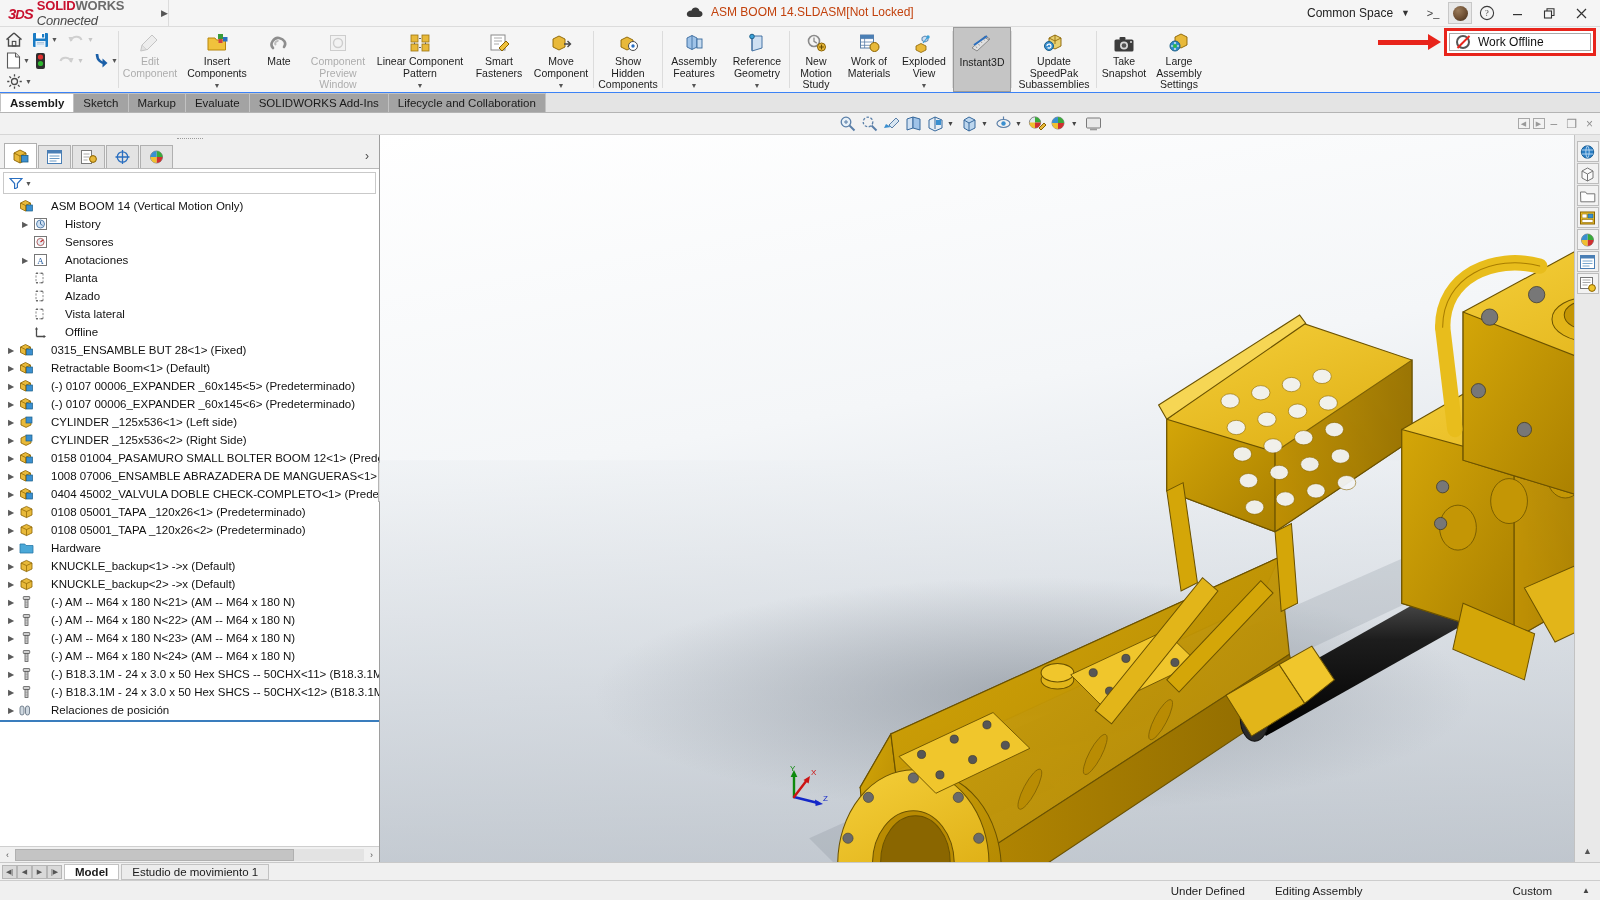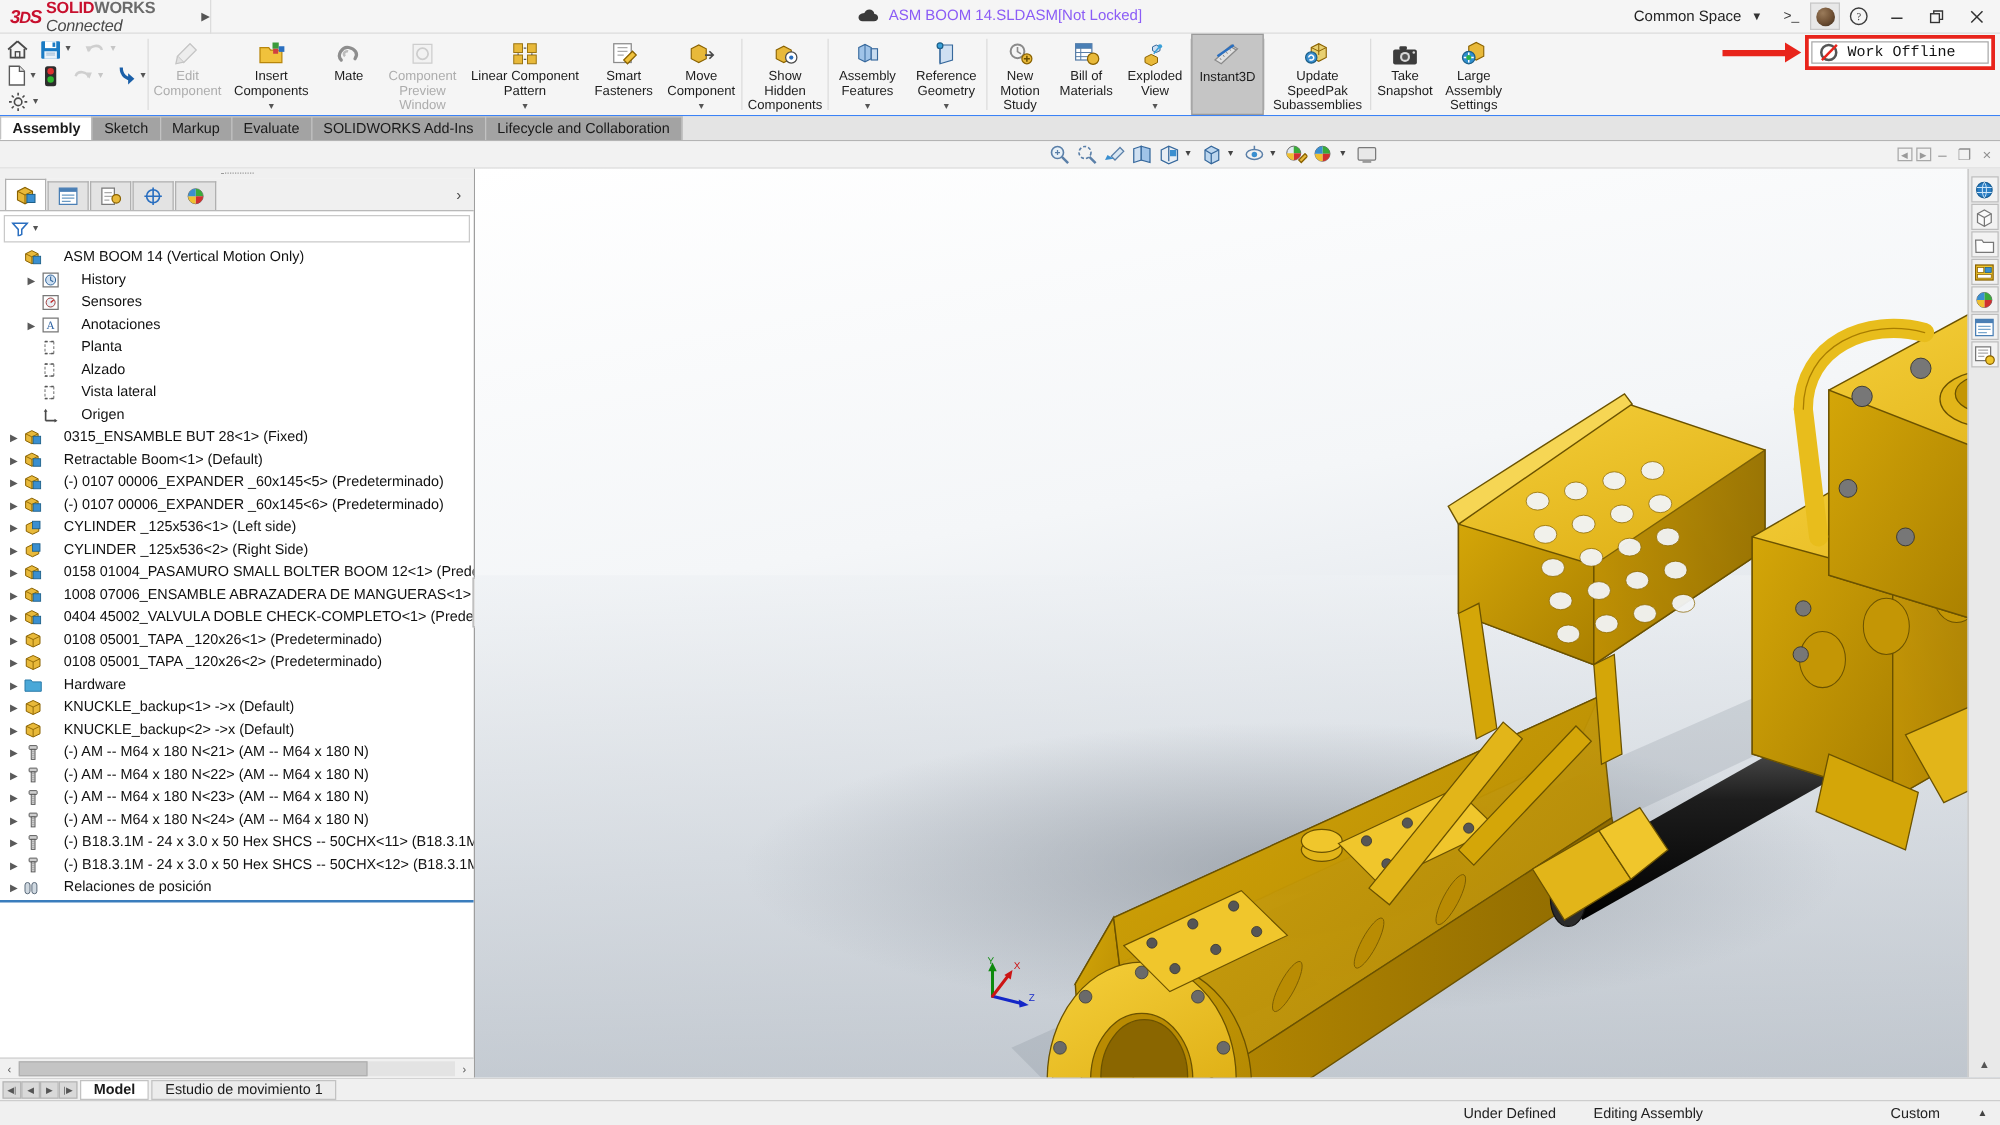--- a/index.html
+++ b/index.html
@@ -19,42 +19,42 @@
     display:flex; align-items:center; position:relative; flex:0 0 27px;
   }
   .brandwrap { display:flex; align-items:center; padding-left:8px; width:168px; height:100%; }
   .ds-logo { font-size:15px; font-weight:bold; color:#c8102e; font-style:italic; letter-spacing:-1px; margin-right:4px; }
   .brandtxt { font-size:13px; letter-spacing:-0.2px; }
   .brandtxt b { font-weight:bold; color:#c8102e; }
   .brandtxt .w { font-weight:bold; color:#6b6b6b; }
   .brandtxt .c { font-style:italic; color:#4a4a4a; font-weight:normal; }
   .brand-arrow { color:#555; font-size:9px; margin-left:10px; }
   .title-sep { width:1px; height:27px; background:#dcdcdc; }
-  .doc-title { position:absolute; left:0; right:0; text-align:center; font-size:12px; color:#8b5cf6; pointer-events:none; }
+  .doc-title { position:absolute; left:0; right:0; text-align:center; font-size:12px; color:#c2410c; pointer-events:none; }
   .doc-title .cloud { display:inline-block; vertical-align:-2px; margin-right:5px; }
   .title-right { margin-left:auto; display:flex; align-items:center; height:100%; padding-right:4px; gap:2px; }
   .common-space { font-size:12px; color:#222; padding:0 4px; }
   .chev { font-size:9px; color:#333; padding:0 8px 0 2px; }
   .tb-icon { width:26px; height:22px; display:flex; align-items:center; justify-content:center; color:#3c3c3c; }
   .avatar-btn { width:24px; height:22px; border:1px solid #c8c8c8; background:#e8e8e8; display:flex; align-items:center; justify-content:center; }
   .avatar-dot { width:15px; height:15px; border-radius:50%;
       background: radial-gradient(circle at 35% 30%, #9a7b5a 0%, #6e4f33 55%, #3a2a1c 100%); }
   .winbtn { width:30px; height:26px; display:flex; align-items:center; justify-content:center; color:#333; font-size:13px; }
 
   
   .callout { position:absolute; top:27px; left:1378px; width:222px; height:32px; z-index:60; }
   .arrow-shaft { position:absolute; left:0; top:13px; width:52px; height:5px; background:#e8241b; }
   .arrow-head { position:absolute; left:50px; top:7px; width:0; height:0;
       border-top:8px solid transparent; border-bottom:8px solid transparent; border-left:13px solid #e8241b; }
   .redbox { position:absolute; left:66px; top:1px; width:152px; height:28px; border:3px solid #e8241b; background:#fff; }
   .redbox-inner { position:absolute; inset:2px; border:1px solid #a9a9a9; background:#fff; display:flex; align-items:center; padding-left:6px; gap:8px; }
   .offline-ic { width:14px; height:14px; position:relative; }
   .offline-ic .ring { position:absolute; inset:0; border:2px solid #555; border-radius:50%; }
   .offline-ic .slash { position:absolute; left:-1px; top:6px; width:17px; height:2px; background:#e8241b; transform:rotate(-45deg); }
-  .offline-label { font-size:12px; color:#111;font-family:Liberation Mono, monospace; }
+  .offline-label { font-size:12px; color:#111; }
 
   
   .ribbon { flex:0 0 66px; background:#f5f5f5; border-bottom:1px solid #3b82f6; display:flex; align-items:stretch; }
   .qat { width:118px; display:flex; flex-wrap:wrap; align-content:flex-start; padding:2px 0 0 4px; }
   .qat-cell { width:36px; height:21px; display:flex; align-items:center; }
   .qat-cell.narrow { width:26px; }
   .qat-ico { width:20px; height:19px; display:flex; align-items:center; justify-content:center; }
   .qat-caret { font-size:7px; color:#555; margin-left:1px; }
   .rib-sep { width:1px; background:#dcdcdc; margin:4px 0; }
   .rib-group { display:flex; align-items:stretch; }
@@ -414,21 +414,21 @@
       </div>
       <div class="rib-btn" style="width:54px">
         <span class="rib-ico">
           <svg width="22" height="22" viewBox="0 0 22 22">
               <rect x="2.5" y="3" width="13" height="13" fill="#fff" stroke="#5a7fa8"></rect>
               <path d="M2.5 6.6h13M6.6 3v13M2.5 10h13M2.5 13.3h13" stroke="#5a7fa8" stroke-width=".8"></path>
               <rect x="2.5" y="3" width="13" height="3.6" fill="#4a7fb5"></rect>
               <circle cx="16.5" cy="15" r="4.5" fill="#e8b93a" stroke="#8a6200"></circle>
             </svg>
           </span>
-        <span class="rib-lbl" style="white-space:pre-line">Bill of
+        <span class="rib-lbl" style="white-space:pre-line">Work of
 Materials</span>
       </div>
       <div class="rib-btn" style="width:56px">
         <span class="rib-ico">
           <svg width="22" height="22" viewBox="0 0 22 22">
               <path d="M3 14 l5-2.5 l5 2.5 v4 l-5 2.5 l-5-2.5 z" fill="#e8b93a" stroke="#8a6200" stroke-width=".8"></path>
               <path d="M12 4 l3 1.5 v3 l-3 1.5 l-3-1.5 v-3 z" fill="#cfe0f2" stroke="#36689c" stroke-width=".8"></path>
               <path d="M10 11 L14 6" stroke="#39a0d8" stroke-width="1.2"></path>
               <circle cx="15" cy="5" r="1.7" fill="#39a0d8"></circle>
             </svg>
@@ -757,21 +757,21 @@
             </div>
             <div class="trow" style="padding-left: 18px;">
               <span class="tcar"></span>
               <span class="tico">
                 <svg width="15" height="14" viewBox="0 0 15 14">
                   <path d="M3.5 11.5 v-8 M3.5 11.5 h8" stroke="#4a4a4a" stroke-width="1.3"></path>
                   <path d="M2 4.4 l1.5-2.4 l1.5 2.4 z" fill="#4a4a4a"></path>
                   <path d="M10.6 10 l2.4 1.5 l-2.4 1.5 z" fill="#4a4a4a"></path>
                 </svg>
               </span>
-              <span class="tlbl">Origen</span>
+              <span class="tlbl">Offline</span>
             </div>
             <div class="trow" style="padding-left: 4px;">
               <span class="tcar">▶</span>
               <span class="tico">
                 <svg width="15" height="14" viewBox="0 0 15 14">
                   <path d="M1.5 4 l5-2.5 l5 2.5 v5.5 l-5 2.5 l-5-2.5 z" fill="#e8b93a" stroke="#8a6200" stroke-width=".8"></path>
                   <path d="M1.5 4 l5 2.5 l5-2.5 M6.5 6.5 v5.5" stroke="#8a6200" fill="none" stroke-width=".7"></path>
                   <rect x="7.5" y="6" width="6" height="6" fill="#3a8fd0" stroke="#1c5f88" stroke-width=".7"></rect>
                 </svg>
               </span>

